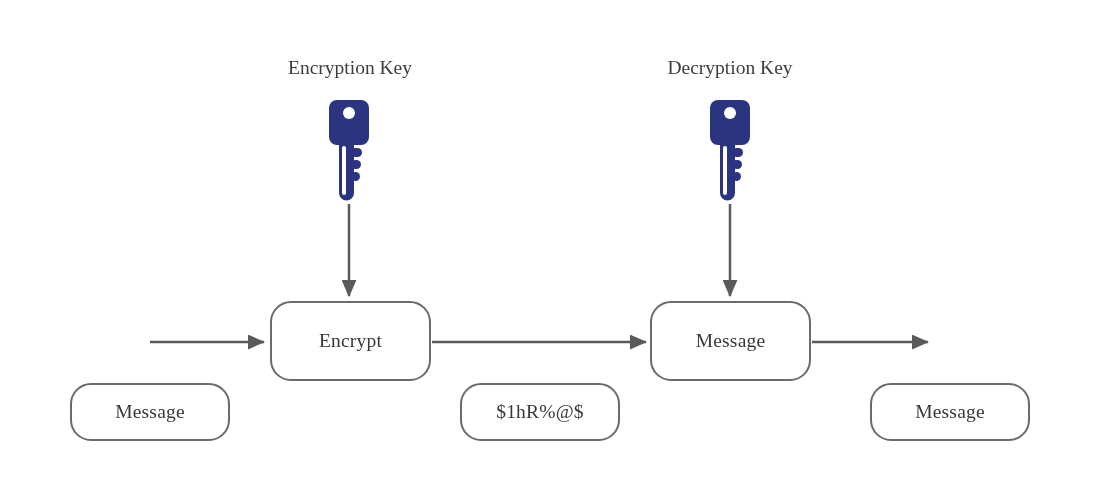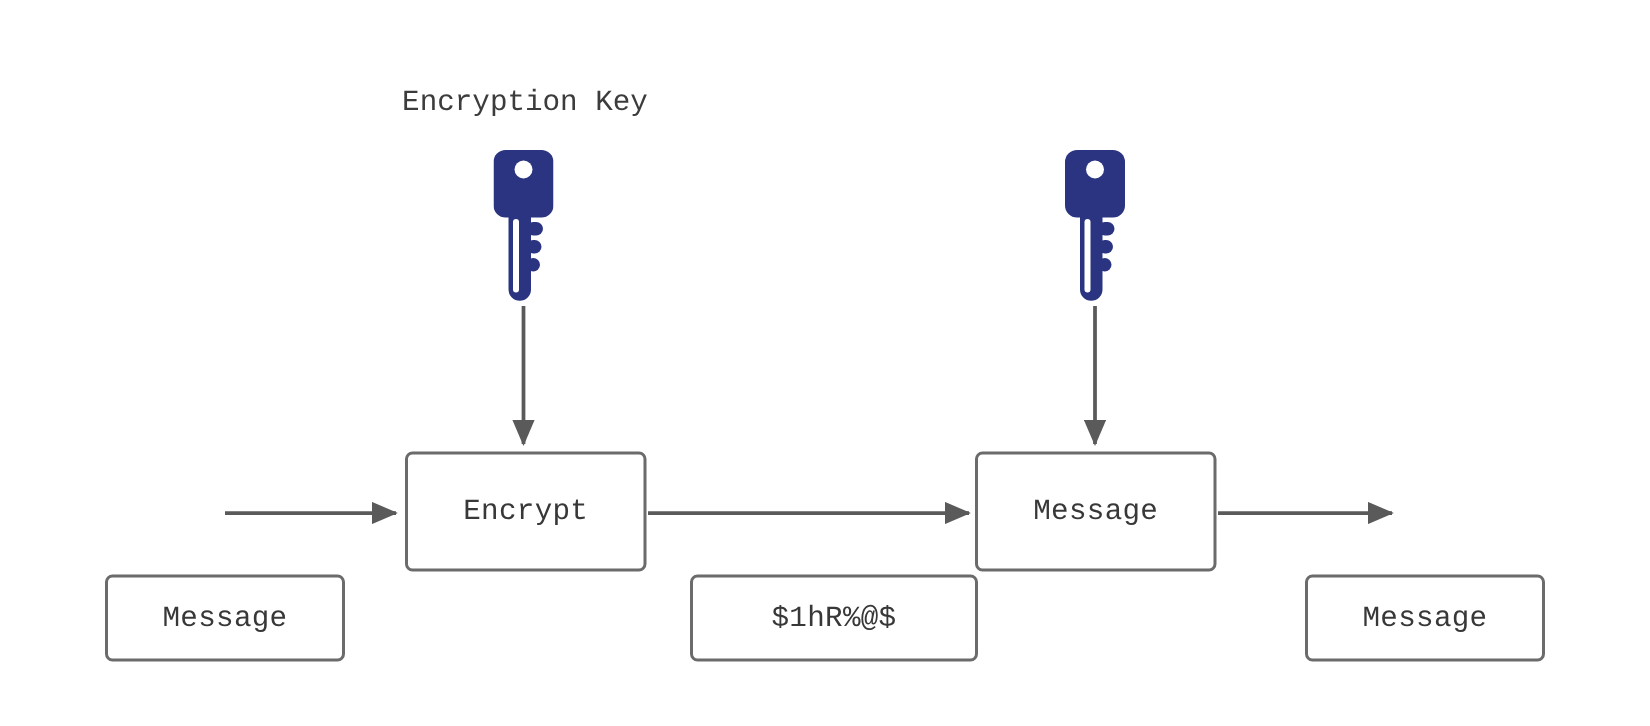--- a/index.html
+++ b/index.html
@@ -1,46 +1,46 @@
 <!DOCTYPE html>
 <html><head>
 <meta charset="utf-8">
 <style>
   html, body { margin: 0; padding: 0; background: #ffffff; }
   .canvas {
     position: relative;
     width: 1100px;
     height: 484px;
     background: #ffffff;
-    font-family: Liberation Mono, monospace;
+    font-family: Liberation Serif, serif;
     overflow: hidden;
   }
   .arrow-layer {
     position: absolute;
     left: 0; top: 0;
     width: 1100px; height: 484px;
     pointer-events: none;
   }
   .node {
     position: absolute;
     box-sizing: border-box;
     border: 2px solid #6b6b6b;
-    border-radius: 5px;
+    border-radius: 21px;
     background: #ffffff;
     display: flex;
     align-items: center;
     justify-content: center;
     font-size: 19.5px;
     color: #383838;
     letter-spacing: 0.2px;
   }
   .node-encrypt  { left: 270px; top: 301px; width: 161px; height: 80px; }
   .node-decrypt  { left: 650px; top: 301px; width: 161px; height: 80px; }
   .node-message-in  { left: 70px;  top: 383px; width: 160px; height: 58px; }
-  .node-ciphertext  { left: 460px; top: 383px; width: 192px; height: 58px; }
+  .node-ciphertext  { left: 460px; top: 383px; width: 160px; height: 58px; }
   .node-message-out { left: 870px; top: 383px; width: 160px; height: 58px; }
   .key-label {
     position: absolute;
     top: 57px;
     width: 220px;
     text-align: center;
     font-size: 19.5px;
     color: #3c3c3c;
   }
   .key-label-enc { left: 240px; }
@@ -66,20 +66,21 @@
       </marker>
     </defs>
     <line x1="150" y1="342" x2="264" y2="342" stroke="#5a5a5a" stroke-width="2.5" marker-end="url(#ah)"></line>
     <line x1="432" y1="342" x2="646" y2="342" stroke="#5a5a5a" stroke-width="2.5" marker-end="url(#ah)"></line>
     <line x1="812" y1="342" x2="928" y2="342" stroke="#5a5a5a" stroke-width="2.5" marker-end="url(#ah)"></line>
     <line x1="349" y1="204" x2="349" y2="296" stroke="#5a5a5a" stroke-width="2.5" marker-end="url(#ah)"></line>
     <line x1="730" y1="204" x2="730" y2="296" stroke="#5a5a5a" stroke-width="2.5" marker-end="url(#ah)"></line>
   </svg>
 
   <div class="key-label key-label-enc">Encryption Key</div>
+  <div class="key-label key-label-dec">Decryption Key</div>
 
   <svg class="key-icon key-icon-enc" viewBox="0 0 40 105" xmlns="http://www.w3.org/2000/svg">
     <rect x="0" y="0" width="40" height="45" rx="8" fill="#2b3480"></rect>
     <path d="M10 40 h15 v53 a7.5 7.5 0 0 1 -15 0 z" fill="#2b3480"></path>
     <rect x="22" y="48" width="11" height="9" rx="4.5" fill="#2b3480"></rect>
     <rect x="22" y="60" width="10" height="9" rx="4.5" fill="#2b3480"></rect>
     <rect x="22" y="72" width="9" height="9" rx="4.5" fill="#2b3480"></rect>
     <circle cx="20" cy="13" r="6" fill="#ffffff"></circle>
     <rect x="13" y="46" width="4" height="49" rx="2" fill="#ffffff"></rect>
   </svg>

